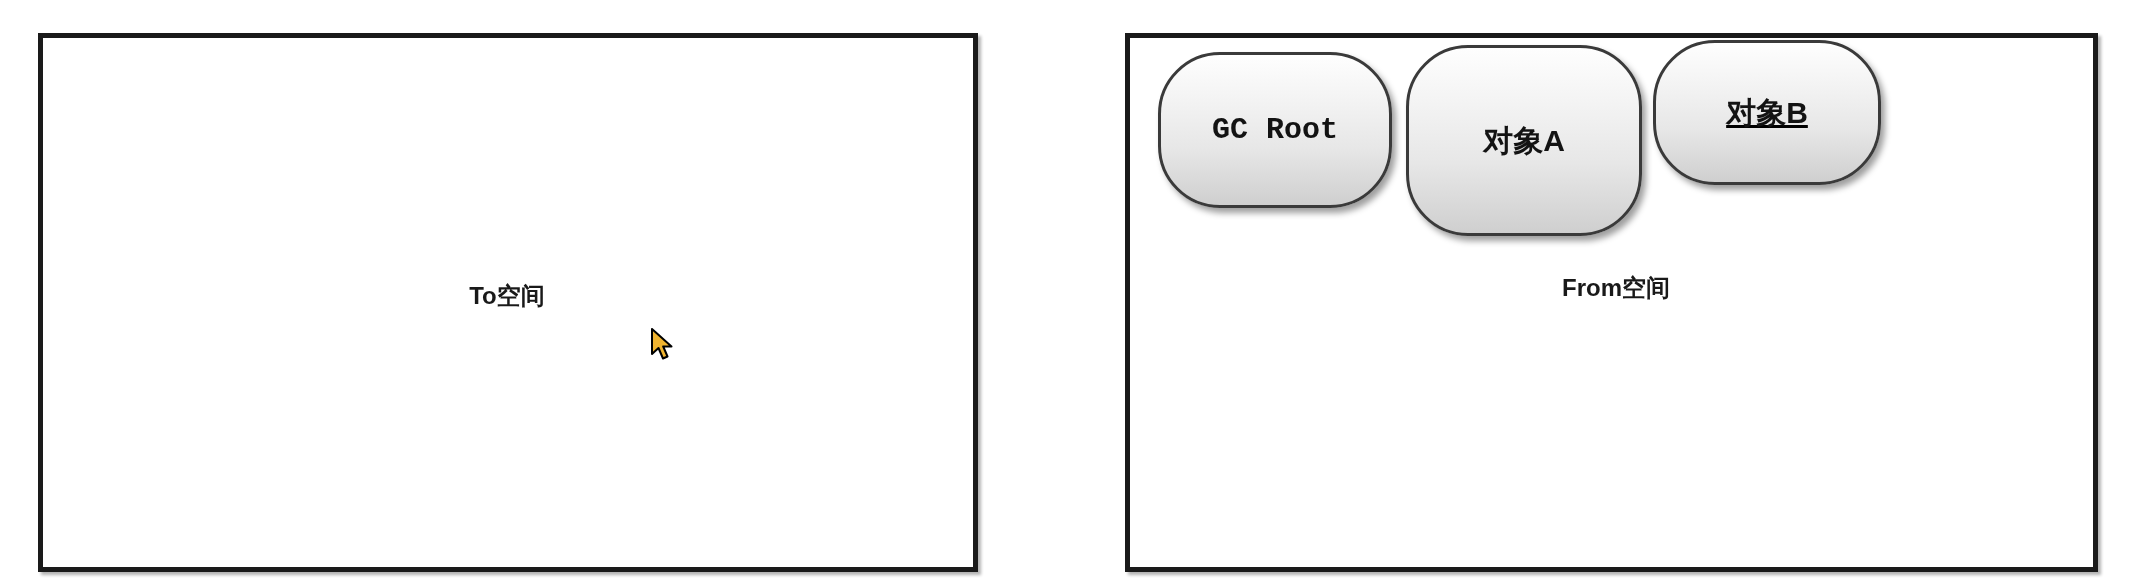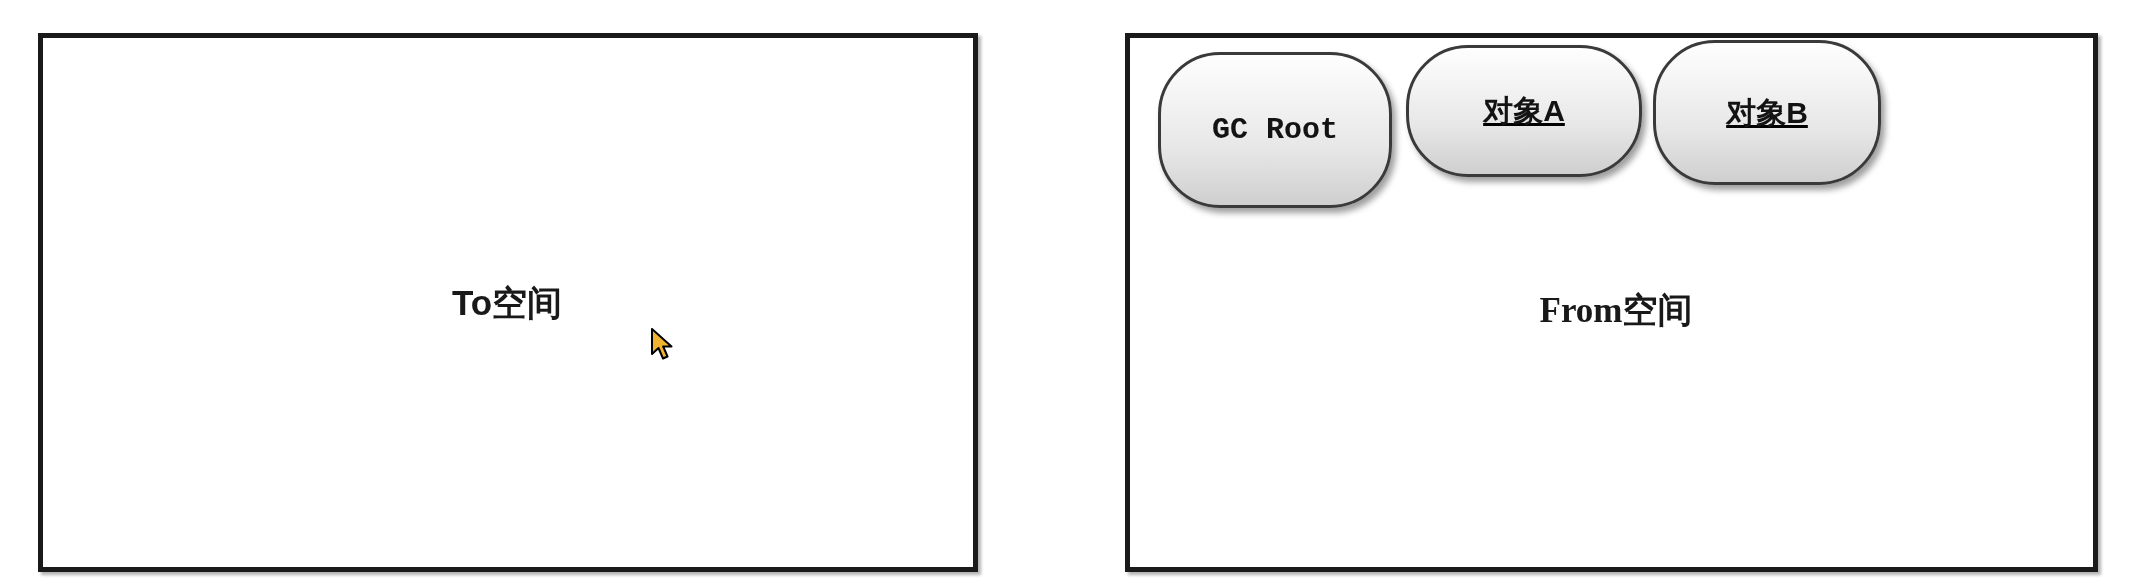--- a/index.html
+++ b/index.html
@@ -38,35 +38,34 @@
   #from-space {
     left: 1125px;
     top: 33px;
     width: 973px;
     height: 539px;
   }
 
   
   .space-label {
     position: absolute;
-    font-size: 35px;
+    font-size: 24px;
     font-weight: bold;
     color: #191919;
     white-space: nowrap;
     letter-spacing: 0px;
     transform: translateX(-50%);
   }
   #to-space-label {
     left: 507px;
     top: 280px;
   }
   #from-space-label {
     left: 1616px;
-    top: 287px;
-    font-family: Liberation Serif, serif;
+    top: 272px;
   }
 
   
   .obj-node {
     position: absolute;
     box-sizing: border-box;
     border: 3px solid #3a3a3a;
     border-radius: 62px;
     background: linear-gradient(to bottom, #fefefe 0%, #f4f4f4 28%, #e7e7e7 62%, #cfcfcf 100%);
     box-shadow: 4px 5px 6px rgba(0,0,0,0.38);
@@ -86,22 +85,21 @@
     left: 1158px;
     top: 52px;
     width: 234px;
     height: 156px;
     font-family: Liberation Mono, monospace;
   }
   #node-object-a {
     left: 1406px;
     top: 45px;
     width: 236px;
-    height: 132px;
-    text-decoration: underline;
+    height: 191px;
   }
   #node-object-b {
     left: 1653px;
     top: 40px;
     width: 228px;
     height: 145px;
     text-decoration: underline;
   }
 
   

